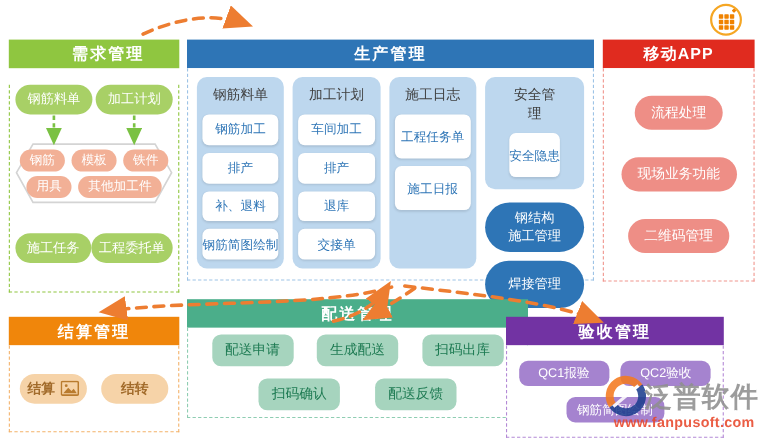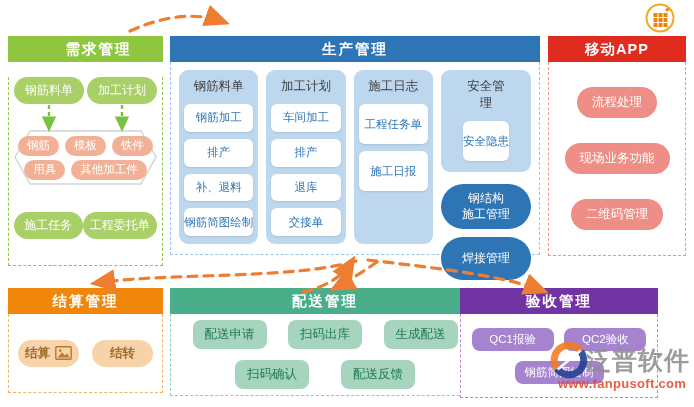--- a/index.html
+++ b/index.html
@@ -57,21 +57,21 @@
          color:#fff;font-size:12.5px;}
 
   
   .p-settlement{left:8px;top:288px;width:155px;}
   .p-settlement .hdr{background:var(--settlement-orange,#f0860b);}
   .p-settlement .pbody{height:79px;border-color:#f3b26a;display:flex;align-items:center;gap:13px;padding:0 9px;box-sizing:border-box;}
   .spill{flex:1;height:27px;border-radius:14px;background:var(--settlement-pill,#f6d3a8);
          color:#a26b2b;font-size:12.5px;font-weight:600;display:flex;align-items:center;justify-content:center;gap:5px;}
 
   
-  .p-delivery{left:170px;top:288px;width:310px;}
+  .p-delivery{left:170px;top:272px;width:310px;}
   .p-delivery .hdr{background:var(--delivery-teal,#4bae8a);}
   .p-delivery .pbody{height:81px;border-color:#8fcdb2;display:flex;flex-direction:column;justify-content:center;gap:11px;}
   .drow1{display:flex;justify-content:space-evenly;}
   .drow2{display:flex;justify-content:center;gap:32px;}
   .dpill{padding:6px 12px;border-radius:8px;background:var(--delivery-pill,#a6d4be);
          color:#1d7a52;font-size:12.5px;}
 
   
   .p-acceptance{left:460px;top:288px;width:198px;}
   .p-acceptance .hdr{background:var(--acceptance-purple,#7233a3);}
@@ -235,22 +235,22 @@
     </div>
   </div>
 
   <div class="panel p-delivery">
     <div class="hdr">
       <span>配送管理</span>
     </div>
     <div class="pbody">
       <div class="drow1">
         <div class="dpill">配送申请</div>
+        <div class="dpill">生成配送</div>
         <div class="dpill">扫码出库</div>
-        <div class="dpill">生成配送</div>
       </div>
       <div class="drow2">
         <div class="dpill">扫码确认</div>
         <div class="dpill">配送反馈</div>
       </div>
     </div>
   </div>
 
   <div class="panel p-acceptance">
     <div class="hdr">

